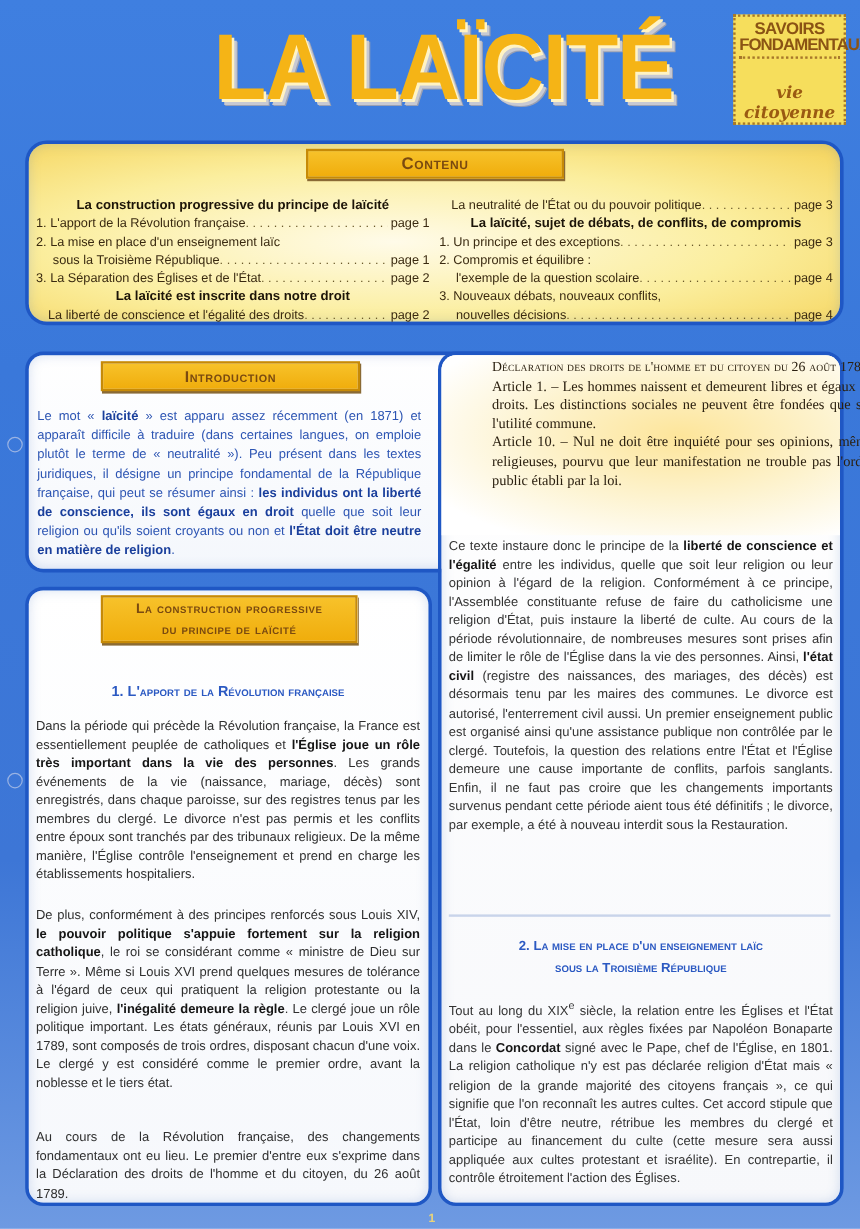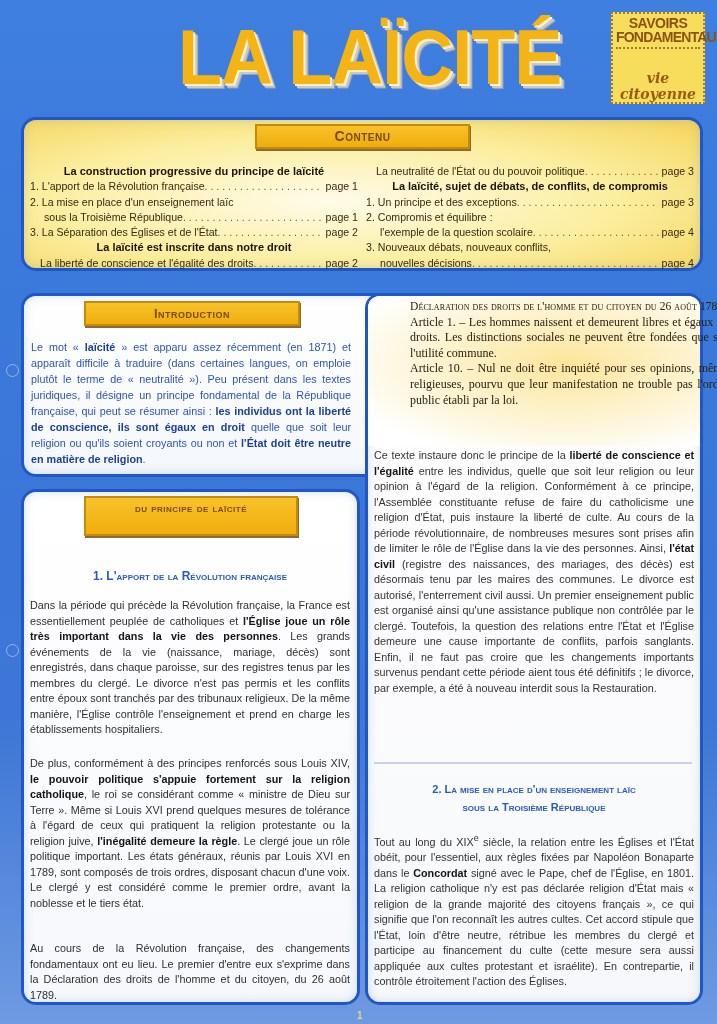--- a/index.html
+++ b/index.html
@@ -40,20 +40,21 @@
 
   
   .panel {
     position: absolute; background: #ffffff;
     border-radius: 12px;
     box-shadow: 0 0 0 3px #1f57c4, inset 0 0 10px rgba(90,130,200,0.25);
   }
   .panel-contenu {
     left: 24px; top: 120px; width: 676px; height: 148px;
     background: radial-gradient(ellipse at 45% 55%, #fffbe9 0%, #fbee9e 55%, #f5d35a 100%);
+    border-radius: 15px;
   }
   .label-box {
     position: absolute; background: linear-gradient(180deg,#f7c22a,#f0ad0c);
     border: 2px solid #c78a06; box-shadow: 1px 2px 0 #8a6a35;
     text-align: center; font-weight: bold; color: #7a4a10;
     font-variant: small-caps; letter-spacing: 0.5px;
   }
   .contenu-label { left: 231px; top: 4px; width: 215px; height: 25px; font-size: 14px; line-height: 21px; }
 
   .toc { position: absolute; top: 44px; font-size: 10.6px; line-height: 15.3px; color: #3a2a10; }
@@ -183,20 +184,21 @@
       </div>
   </div>
 
   <div class="panel panel-intro">
     <div class="label-box intro-label">Introduction</div>
     <p class="intro-text"><span>Le mot « </span><b>laïcité</b><span> » est apparu assez récemment (en 1871) et apparaît difficile à traduire (dans certaines langues, on emploie plutôt le terme de « neutralité »). Peu présent dans les textes juridiques, il désigne un principe fondamental de la République française, qui peut se résumer ainsi : </span><b>les individus ont la liberté de conscience, ils sont égaux en droit</b><span> quelle que soit leur religion ou qu'ils soient croyants ou non et </span><b>l'État doit être neutre en matière de religion</b><span>.</span></p>
   </div>
 
   <div class="panel panel-construction">
     <div class="label-box constr-label">
+      <div>La construction progressive</div>
       <div>du principe de laïcité</div>
     </div>
     <div class="sub-title" style="left:6px; top:77px; width:320px;">1. L'apport de la Révolution française</div>
     <p class="body-text" style="left:6px; top:106px; width:320px;"><span>Dans la période qui précède la Révolution française, la France est essentiellement peuplée de catholiques et </span><b>l'Église joue un rôle très important dans la vie des personnes</b><span>. Les grands événements de la vie (naissance, mariage, décès) sont enregistrés, dans chaque paroisse, sur des registres tenus par les membres du clergé. Le divorce n'est pas permis et les conflits entre époux sont tranchés par des tribunaux religieux. De la même manière, l'Église contrôle l'enseignement et prend en charge les établissements hospitaliers.</span></p>
     <p class="body-text" style="left:6px; top:264px; width:320px;"><span>De plus, conformément à des principes renforcés sous Louis XIV, </span><b>le pouvoir politique s'appuie fortement sur la religion catholique</b><span>, le roi se considérant comme « ministre de Dieu sur Terre ». Même si Louis XVI prend quelques mesures de tolérance à l'égard de ceux qui pratiquent la religion protestante ou la religion juive, </span><b>l'inégalité demeure la règle</b><span>. Le clergé joue un rôle politique important. Les états généraux, réunis par Louis XVI en 1789, sont composés de trois ordres, disposant chacun d'une voix. Le clergé y est considéré comme le premier ordre, avant la noblesse et le tiers état.</span></p>
     <p class="body-text" style="left:6px; top:449px; width:320px;">Au cours de la Révolution française, des changements fondamentaux ont eu lieu. Le premier d'entre eux s'exprime dans la Déclaration des droits de l'homme et du citoyen, du 26 août 1789.</p>
   </div>
 
   <div class="panel panel-right">
     <div class="decl">

